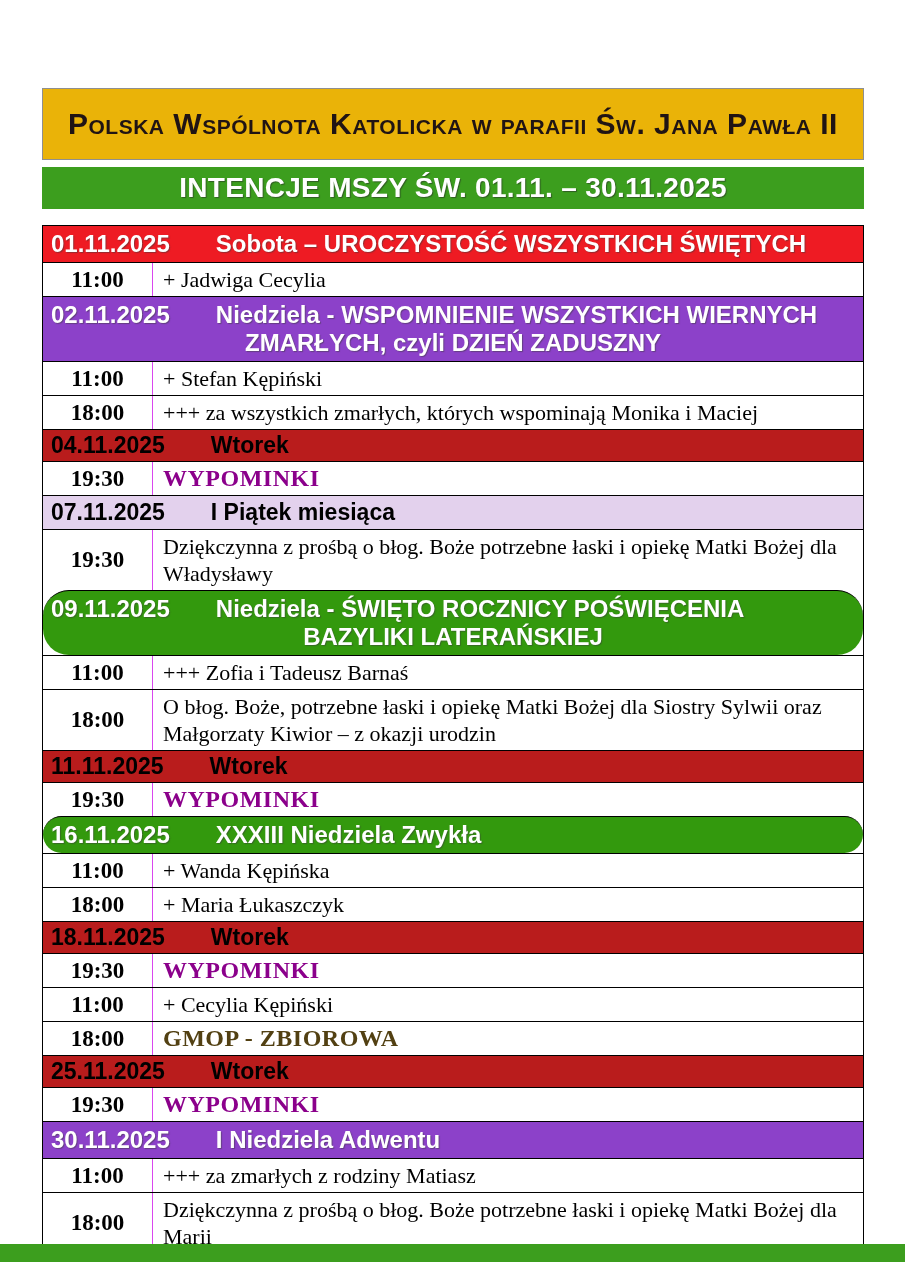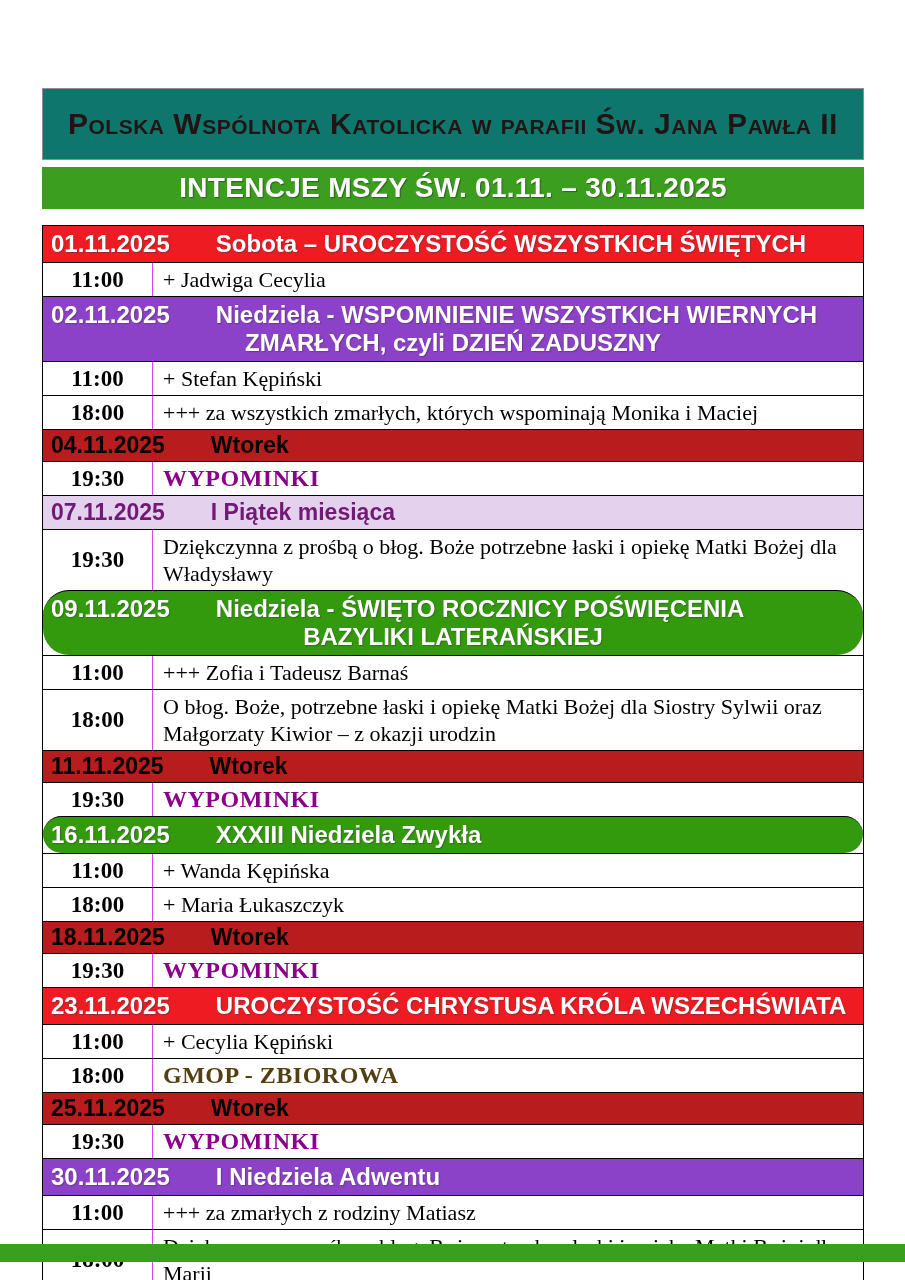--- a/index.html
+++ b/index.html
@@ -4,21 +4,21 @@
 <style>
   html,body{margin:0;padding:0;}
   body{
     width:905px;height:1280px;position:relative;background:#ffffff;
     font-family:"Liberation Sans",sans-serif;overflow:hidden;
   }
   .sheet{position:absolute;left:42px;top:88px;width:822px;}
 
   
   .title-block{
-    box-sizing:border-box;width:100%;height:72px;background:#0f766e;
+    box-sizing:border-box;width:100%;height:72px;background:#eab308;
     border:1px solid #8f8f8f;display:flex;align-items:center;justify-content:center;
     margin-bottom:7px;
   }
   .title-text{
     font-variant:small-caps;font-weight:bold;font-size:30px;color:#201414;
     letter-spacing:.5px;white-space:nowrap;
   }
 
   
   .period-bar{
@@ -37,21 +37,21 @@
 
   .section-row{box-sizing:border-box;width:100%;padding:4px 8px;}
   .section-row .line1{display:flex;align-items:baseline;gap:24px;}
   .section-row .line2{text-align:center;}
   .section-date{font-weight:bold;font-size:24px;white-space:nowrap;}
   .section-title{font-weight:bold;font-size:24px;margin-left:22px;}
   .section-row.red{background:#ee1b23;color:#fff;text-shadow:1px 1px 1px rgba(60,60,60,.5);}
   .section-row.purple{background:#8c41c9;color:#fff;text-shadow:1px 1px 1px rgba(60,60,60,.5);}
   .section-row.green{background:#33990d;color:#fff;text-shadow:1px 1px 1px rgba(60,60,60,.5);border-radius:26px;}
   .section-row.lightgreen{background:#b91c1c;color:#000;padding:2px 8px;}
-  .section-row.lavender{background:#e3d1ed;color:#701a75;padding:3px 8px;text-align:center;}
+  .section-row.lavender{background:#e3d1ed;color:#000000;padding:3px 8px;text-align:center;}
   .section-row.lightgreen .section-date,.section-row.lightgreen .section-title,
   .section-row.lavender .section-date,.section-row.lavender .section-title{font-size:23px;}
 
   .mass-row{display:flex;background:#fff;}
   .time-cell{
     flex:0 0 110px;box-sizing:border-box;border-right:1px solid #d946ef;
     display:flex;align-items:center;justify-content:center;
     font-family:"Liberation Serif",serif;font-weight:bold;font-size:23px;color:#000;
     padding:3px 0;
   }
@@ -189,26 +189,20 @@
           <span class="section-date">18.11.2025</span>
           <span class="section-title">Wtorek</span>
         </div>
       </div>
       <div class="row mass-row">
         <div class="time-cell">19:30</div>
         <div class="intention-cell wypominki">
           <span>WYPOMINKI</span>
         </div>
       </div>
-      <div class="row section-row red">
-        <div class="line1">
-          <span class="section-date">23.11.2025</span>
-          <span class="section-title">UROCZYSTOŚĆ CHRYSTUSA KRÓLA WSZECHŚWIATA</span>
-        </div>
-      </div>
       <div class="row mass-row">
         <div class="time-cell">11:00</div>
         <div class="intention-cell">
           <span>+ Cecylia Kępiński</span>
         </div>
       </div>
       <div class="row mass-row">
         <div class="time-cell">18:00</div>
         <div class="intention-cell gmop">
           <span>GMOP - ZBIOROWA</span>

